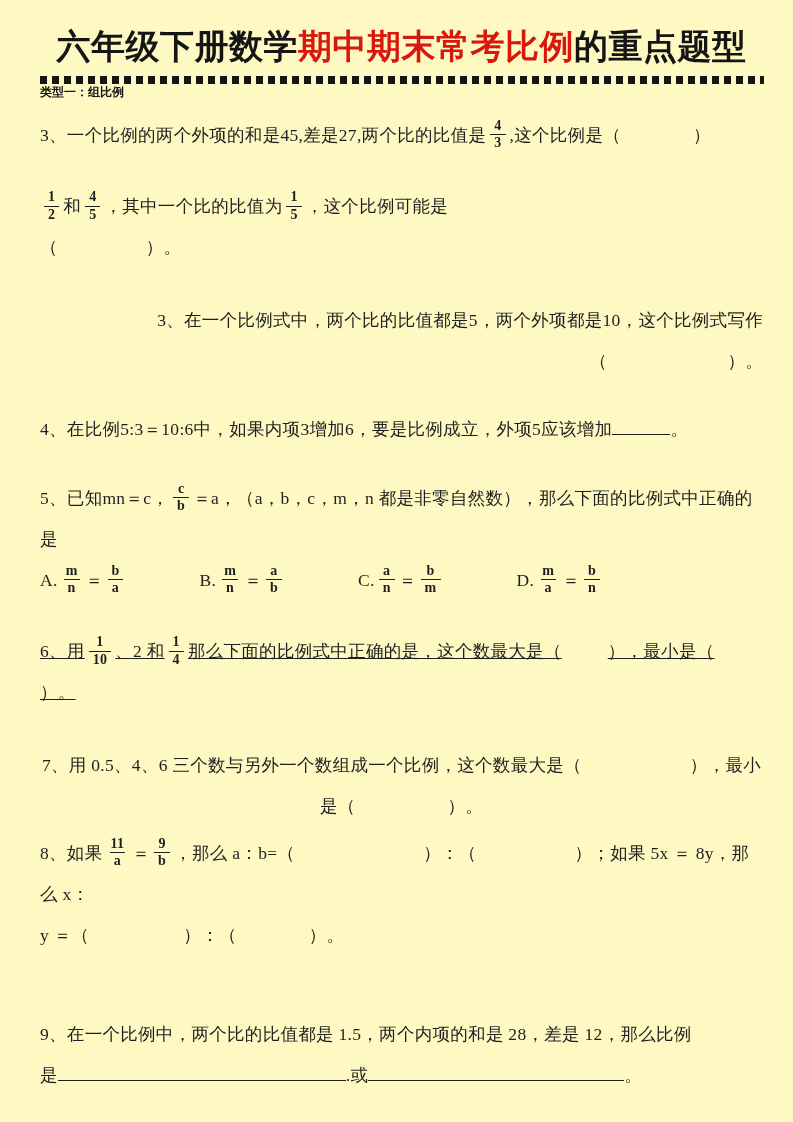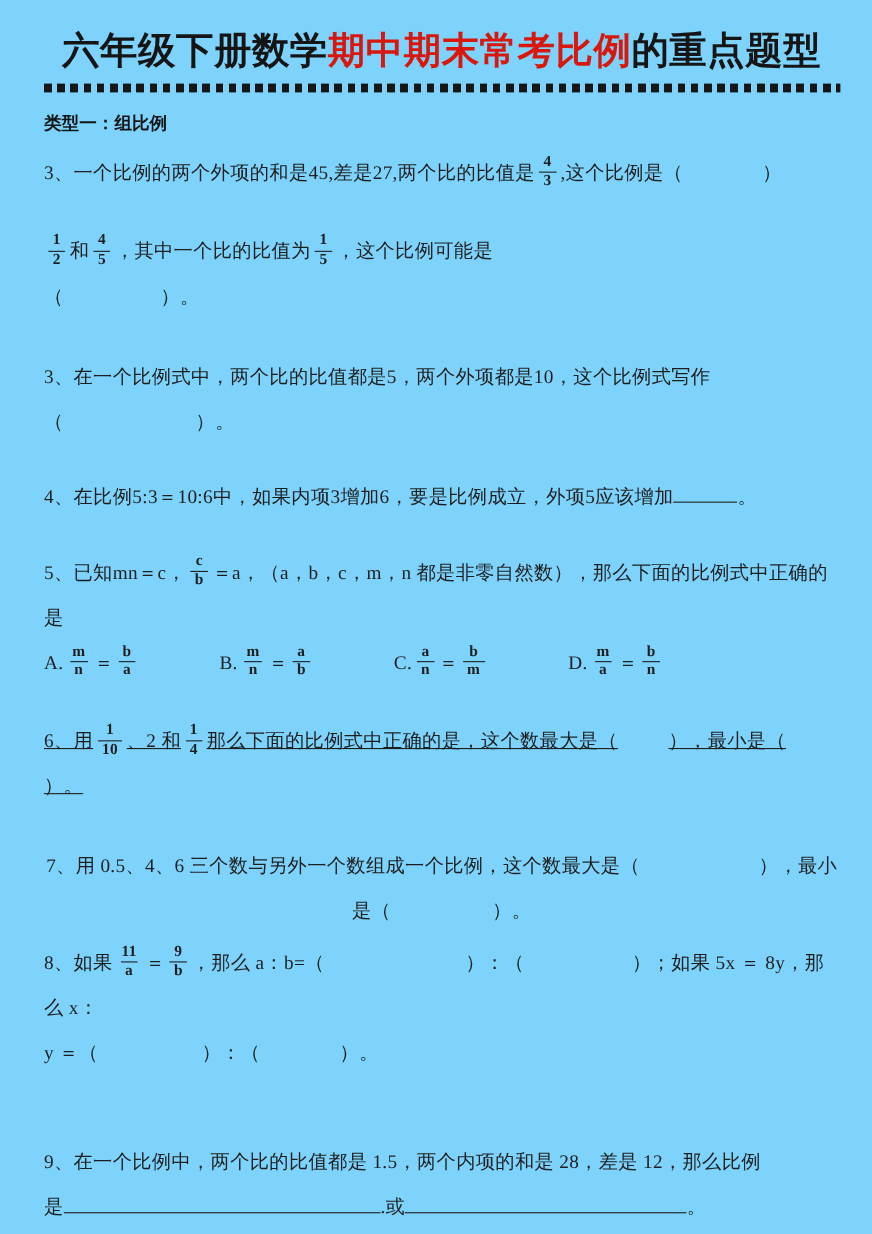--- a/index.html
+++ b/index.html
@@ -5,21 +5,21 @@
   html, body {
     margin: 0;
     padding: 0;
     background: #e9e9e9;
   }
   .page {
     position: relative;
     width: 793px;
     height: 1122px;
     margin: 0 auto;
-    background: #7dd3fc;
+    background: #fef9c3;
     overflow: hidden;
     font-family: "Liberation Serif", "DejaVu Serif", serif;
     color: #1e1e1e;
   }
   .content {
     padding: 0 30px 0 40px;
   }
   .doc-title {
     margin-top: 24px;
     text-align: center;
@@ -31,34 +31,33 @@
     color: #151515;
     white-space: nowrap;
   }
   .dotted-sep {
     margin: 6px auto 0 auto;
     width: 724px;
     height: 8px;
     background: repeating-linear-gradient(90deg, #161616 0 7px, transparent 7px 12px);
   }
   .section-heading {
-    margin-top: 18px;
     font-family: "Liberation Sans", "DejaVu Sans", sans-serif;
     font-weight: bold;
-    font-size: 16px;
+    font-size: 12px;
     color: #141414;
   }
   .question {
     font-size: 17.5px;
     line-height: 2.35;
     letter-spacing: 0.3px;
   }
   .q1 { margin-top: 14px; }
   .q2 { margin-top: 30px; }
-  .q3 { margin-top: 32px; }
+  .q3 { margin-top: 32px; text-align: right; }
   .q4 { margin-top: 26px; }
   .q5 { margin-top: 28px; }
   .q6 { margin-top: 30px; text-decoration: underline; }
   .q7 { margin-top: 32px; text-align: center; }
   .q8 { margin-top: 5px; }
   .q9 { margin-top: 58px; }
   .frac {
     display: inline-flex;
     flex-direction: column;
     align-items: center;

